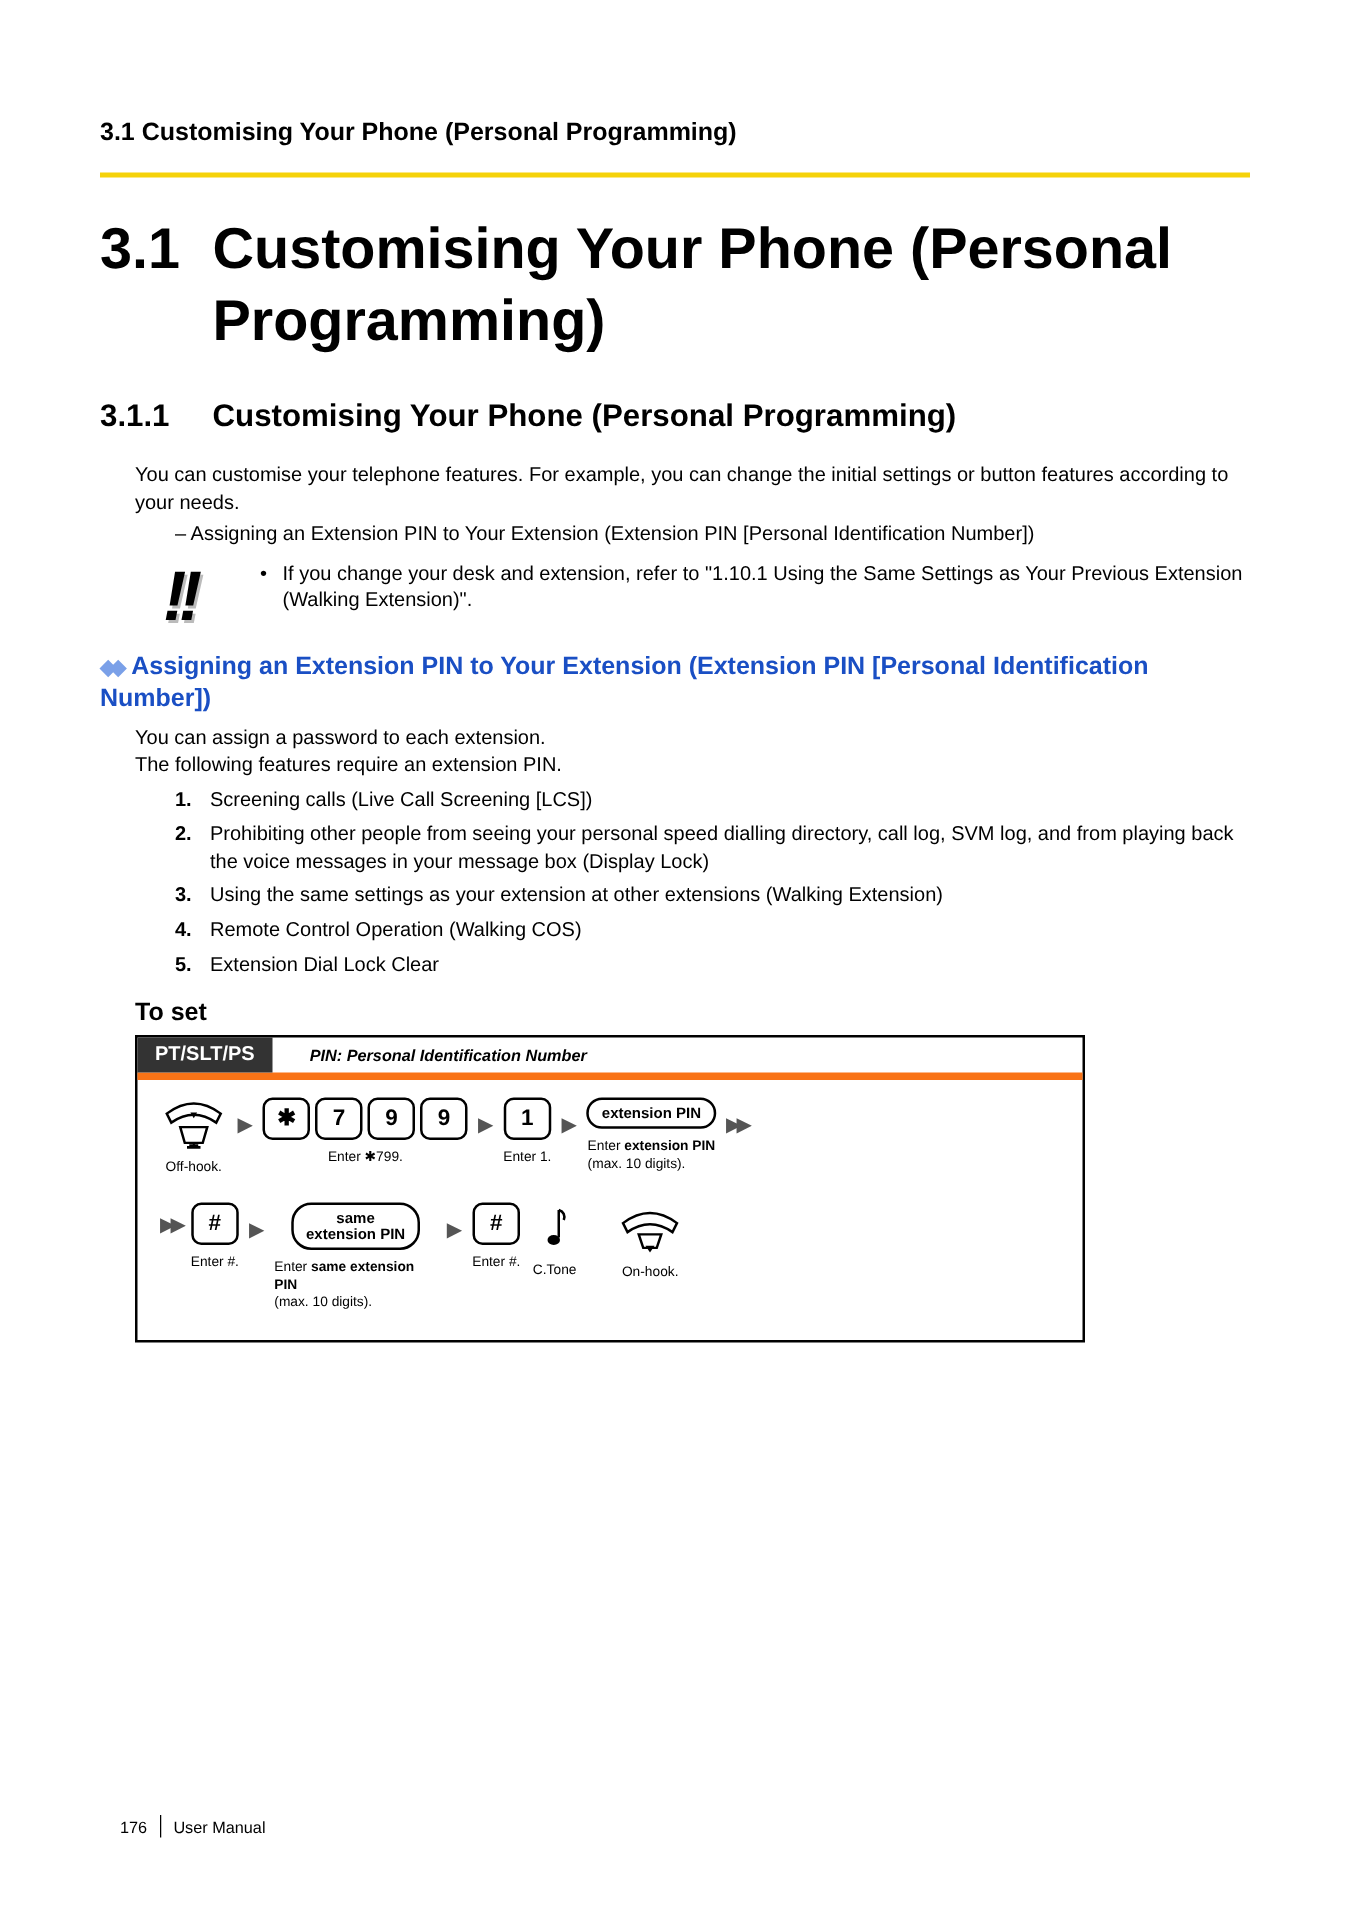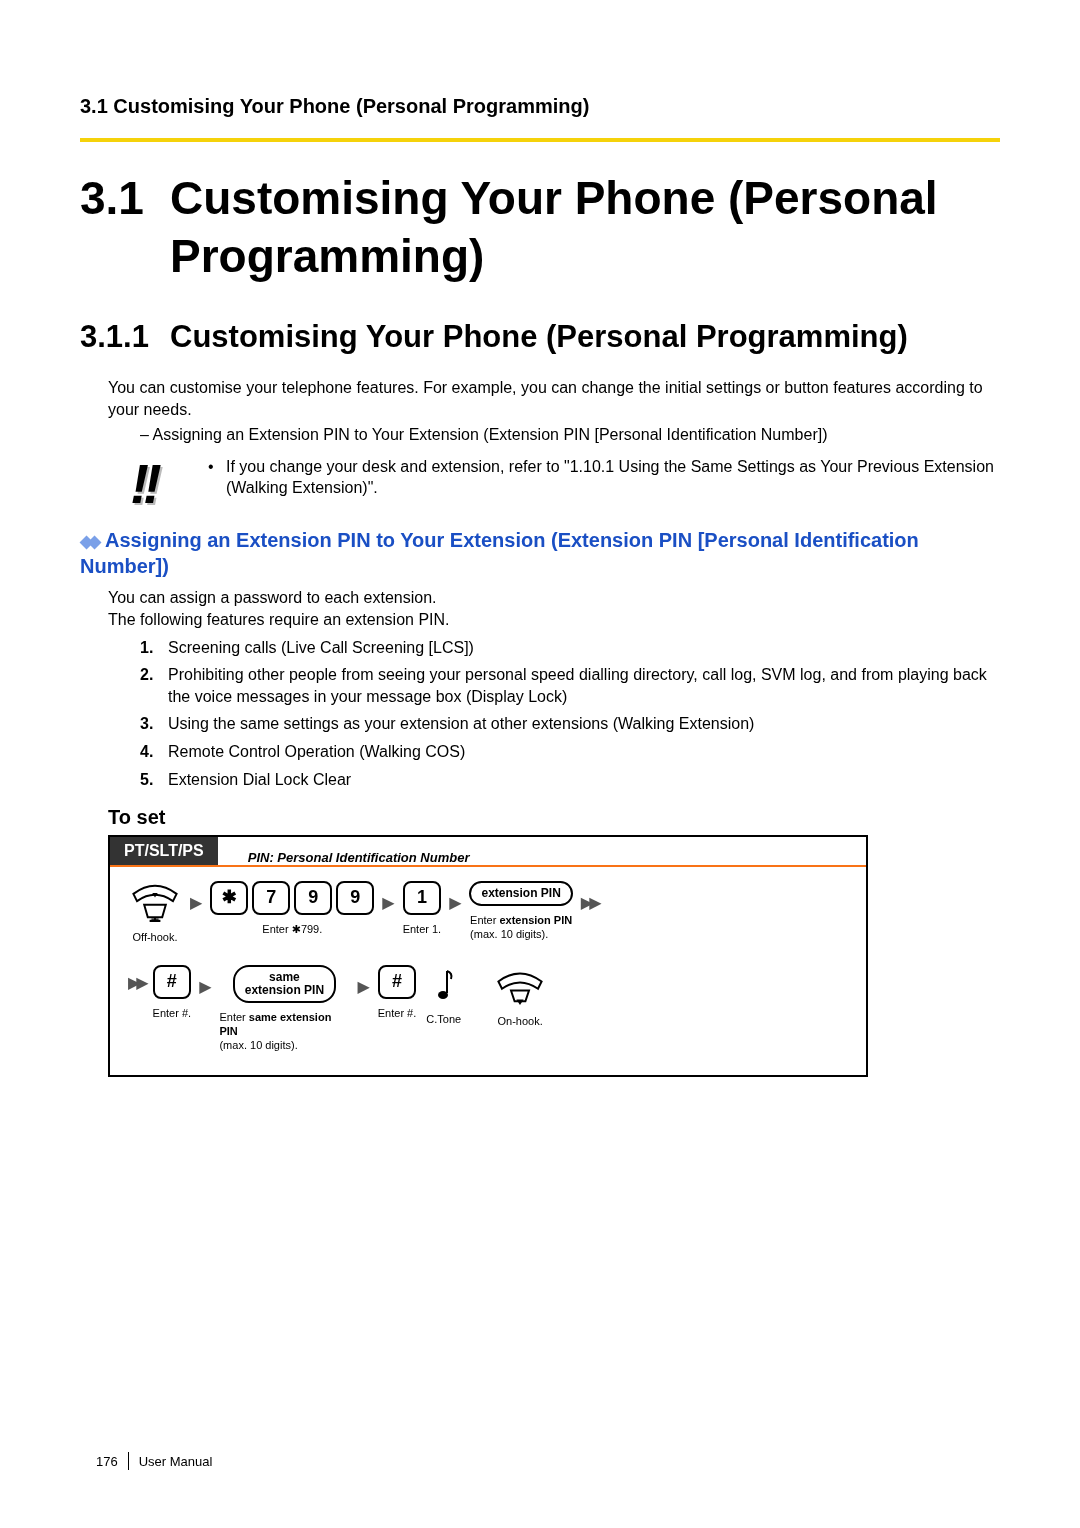--- a/index.html
+++ b/index.html
@@ -28,21 +28,21 @@
   }
   .h1 {
     font-size: 46px;
     font-weight: bold;
     margin: 0 0 34px 0;
     line-height: 1.25;
     display: flex;
   }
   .h1-num { width: 90px; flex: 0 0 90px; }
   .h2 {
-    font-size: 31px;
+    font-size: 25px;
     font-weight: bold;
     margin: 0 0 22px 0;
     display: flex;
   }
   .h2-num { width: 90px; flex: 0 0 90px; }
   .body-text {
     font-size: 16px;
     line-height: 1.35;
     margin: 0 0 4px 28px;
   }
@@ -117,22 +117,22 @@
     margin: 16px 0 6px 28px;
   }
   .proc-box {
     border: 2px solid #000;
     margin: 4px 0 0 28px;
     width: 760px;
     box-sizing: border-box;
   }
   .proc-header {
     display: flex;
-    align-items: flex-end;
-    border-bottom: 2px solid #f97316;
+    align-items: center;
+    border-bottom: 6px solid #f97316;
   }
   .proc-tab {
     background: #333;
     color: #fff;
     font-weight: bold;
     font-size: 16px;
     padding: 5px 14px;
   }
   .proc-note {
     font-size: 13px;

